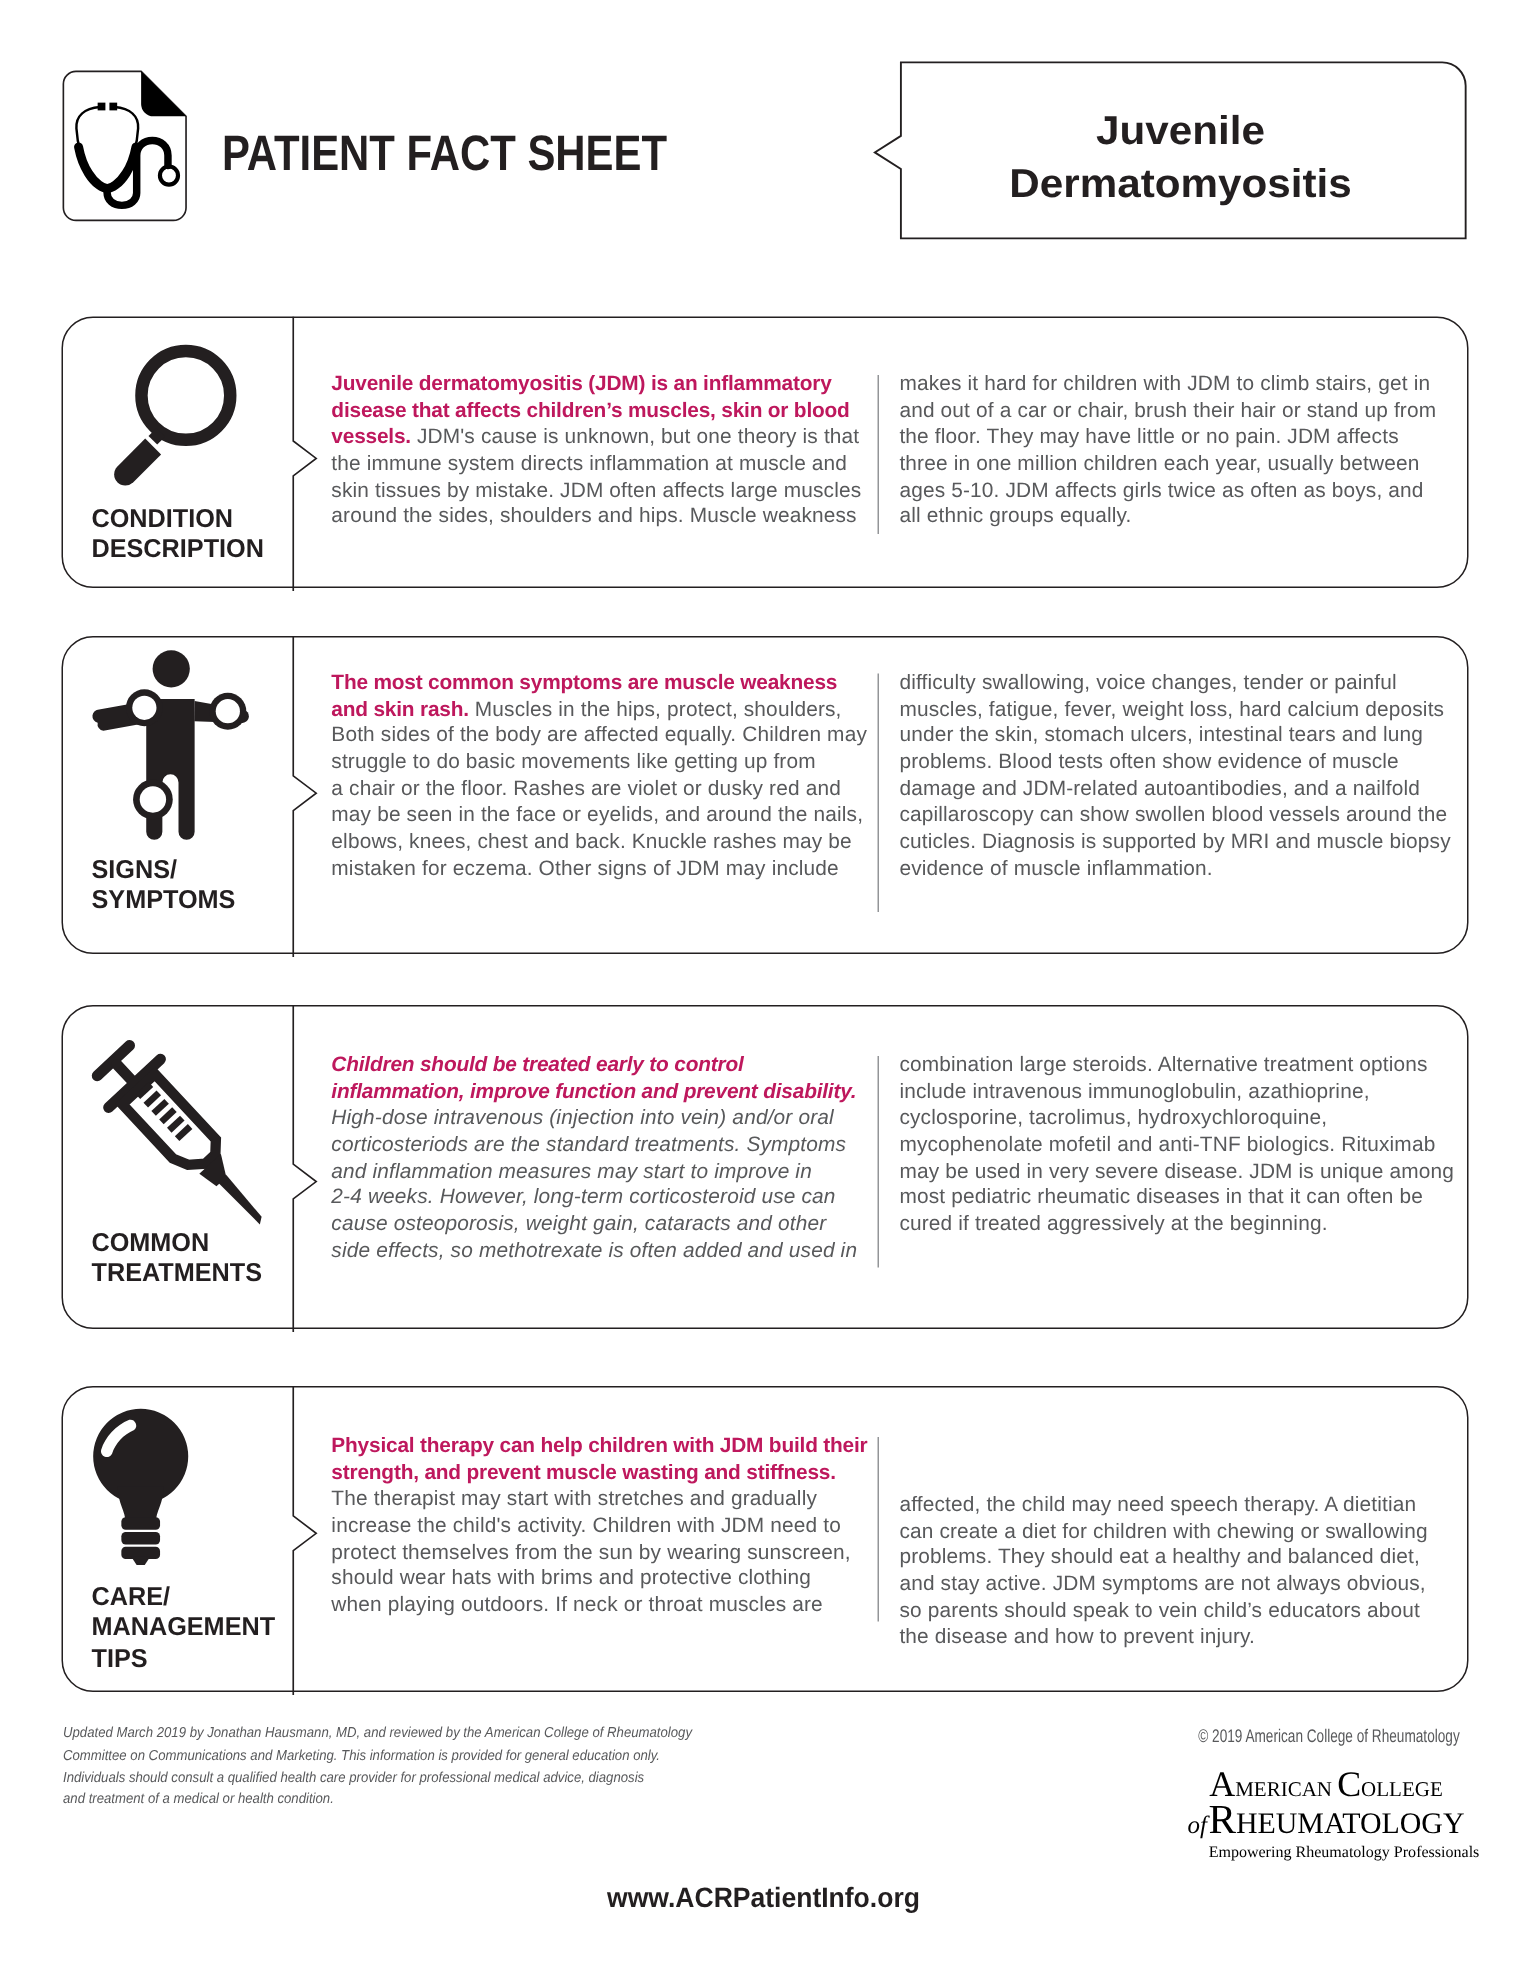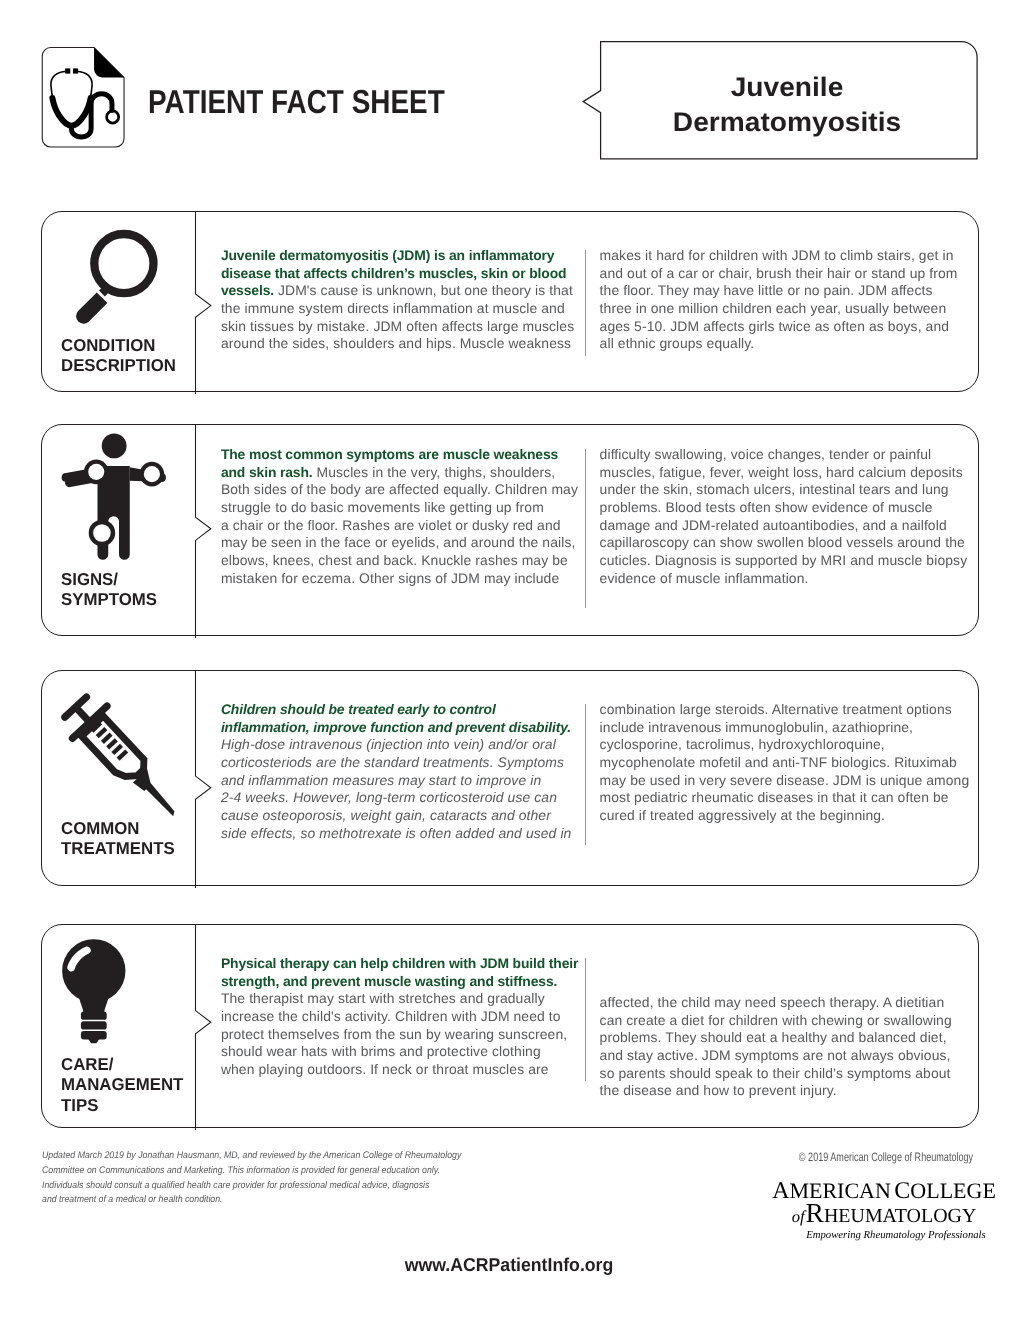--- a/index.html
+++ b/index.html
@@ -19,44 +19,44 @@
       transform:translateX(-50%) scaleX(1.05);}
 
   
   .sec{position:absolute;left:41px;width:938px;box-sizing:border-box;
        border:1px solid #231f20;border-radius:21px;}
   .sec-div{position:absolute;left:151.5px;top:-1px;width:24px;}
   .sec-label{position:absolute;left:61.3px;font-size:17.25px;font-weight:bold;
        line-height:20.4px;color:#231f20;transform:scaleX(.975);transform-origin:0 0;}
   .sec-icon{position:absolute;}
   .col{position:absolute;font-size:13.9px;line-height:17.66px;color:#58595b;letter-spacing:.11px;}
-  .col b{color:#14532d;font-weight:bold;letter-spacing:-.125px;}
+  .col b{color:#be185d;font-weight:bold;letter-spacing:-.125px;}
   .tline{white-space:pre;}
   .colsep{position:absolute;width:1px;background:#939598;}
 
   
   #disclaimer{position:absolute;left:41.5px;top:1149px;width:460px;font-size:9.6px;
       line-height:14.75px;font-style:italic;color:#58595b;
       transform:scaleX(.915);transform-origin:0 0;}
   #copyright{position:absolute;left:886px;top:1149.5px;font-size:12.2px;
       color:#58595b;white-space:nowrap;transform:translateX(-50%) scaleX(.745);}
   #acr-logo{position:absolute;left:884px;top:1180.5px;color:#000;text-align:center;
       font-family:"Liberation Serif",serif;transform:translateX(-50%);}
   #website{position:absolute;left:509px;top:1253.5px;font-size:18.7px;font-weight:bold;
       color:#231f20;white-space:nowrap;transform:translateX(-50%) scaleX(.946);}
   #acr-logo{font-family:"Liberation Serif",serif;}
   .logo-l1{line-height:19.5px;white-space:nowrap;}
   .logo-l2{line-height:19px;white-space:nowrap;}
   .lc{font-size:23.93px;}
-  .ls{font-size:22px;}
+  .ls{font-size:14px;}
   .lsp{font-size:13.75px;}
   .lc2{font-size:27.51px;}
   .ls2{font-size:19.93px;text-align:center;}
   .logo-of{font-size:16.60px;font-style:italic;padding-right:1px;}
-  .logo-tag{font-size:10.70px;font-style:italic;line-height:16px;white-space:nowrap;margin-left:24px;}
+  .logo-tag{font-size:10.70px;line-height:16px;white-space:nowrap;margin-left:24px;}
 </style>
 </head>
 <body>
 
 <div class="page">
 
   <div id="doc-icon">
     <svg viewBox="0 0 92 106" width="88" height="103" xmlns="http://www.w3.org/2000/svg">
       <path d="M1.3 9.6 A8.8 8.8 0 0 1 10.1 0.8 L55.5 0.8 L86.8 32.1 L86.8 95.9 A8.8 8.8 0 0 1 78 104.7 L10.1 104.7 A8.8 8.8 0 0 1 1.3 95.9 Z" fill="#ffffff" stroke="#231f20" stroke-width="1.15"></path>
       <path d="M55.5 0.8 L86.8 32.1 L64.1 32.1 A8.6 8.6 0 0 1 55.5 23.5 Z" fill="#000000"></path>
@@ -144,21 +144,21 @@
           <circle cx="41.5" cy="101.5" r="12.8"></circle>
           <circle cx="41.5" cy="101.5" r="8.5" fill="#ffffff"></circle>
         </g>
       </svg></div>
     <div class="sec-label" style="top: 569px;">
       <div>SIGNS/</div>
       <div>SYMPTOMS</div>
     </div>
     <div class="col" style="left:220.9px;top:446px;width:380px;">
       <div class="tline"><b>The most common symptoms are muscle weakness</b></div>
-      <div class="tline"><b>and skin rash.</b><span> Muscles in the very, thighs, shoulders,</span></div>
+      <div class="tline"><b>and skin rash.</b><span> Muscles in the hips, protect, shoulders,</span></div>
       <div class="tline"><span>Both sides of the body are affected equally. Children may</span></div>
       <div class="tline"><span>struggle to do basic movements like getting up from</span></div>
       <div class="tline"><span>a chair or the floor. Rashes are violet or dusky red and</span></div>
       <div class="tline"><span>may be seen in the face or eyelids, and around the nails,</span></div>
       <div class="tline"><span>elbows, knees, chest and back. Knuckle rashes may be</span></div>
       <div class="tline"><span>mistaken for eczema. Other signs of JDM may include</span></div>
     </div>
     <div class="colsep" style="left:585px;top:448.7px;height:158.94px;"></div>
     <div class="col" style="left:599.6px;top:446px;width:390px;">
       <div class="tline">difficulty swallowing, voice changes, tender or painful</div>
@@ -250,16 +250,16 @@
       <div class="tline"><span>protect themselves from the sun by wearing sunscreen,</span></div>
       <div class="tline"><span>should wear hats with brims and protective clothing</span></div>
       <div class="tline"><span>when playing outdoors. If neck or throat muscles are</span></div>
     </div>
     <div class="colsep" style="left:585px;top:957.7px;height:123.62px;"></div>
     <div class="col" style="left:599.6px;top:955px;width:390px;margin-top:39px;">
       <div class="tline">affected, the child may need speech therapy. A dietitian</div>
       <div class="tline">can create a diet for children with chewing or swallowing</div>
       <div class="tline">problems. They should eat a healthy and balanced diet,</div>
       <div class="tline">and stay active. JDM symptoms are not always obvious,</div>
-      <div class="tline">so parents should speak to their child’s symptoms about</div>
+      <div class="tline">so parents should speak to vein child’s educators about</div>
       <div class="tline">the disease and how to prevent injury.</div>
     </div>
   </div>
 
 </body></html>

